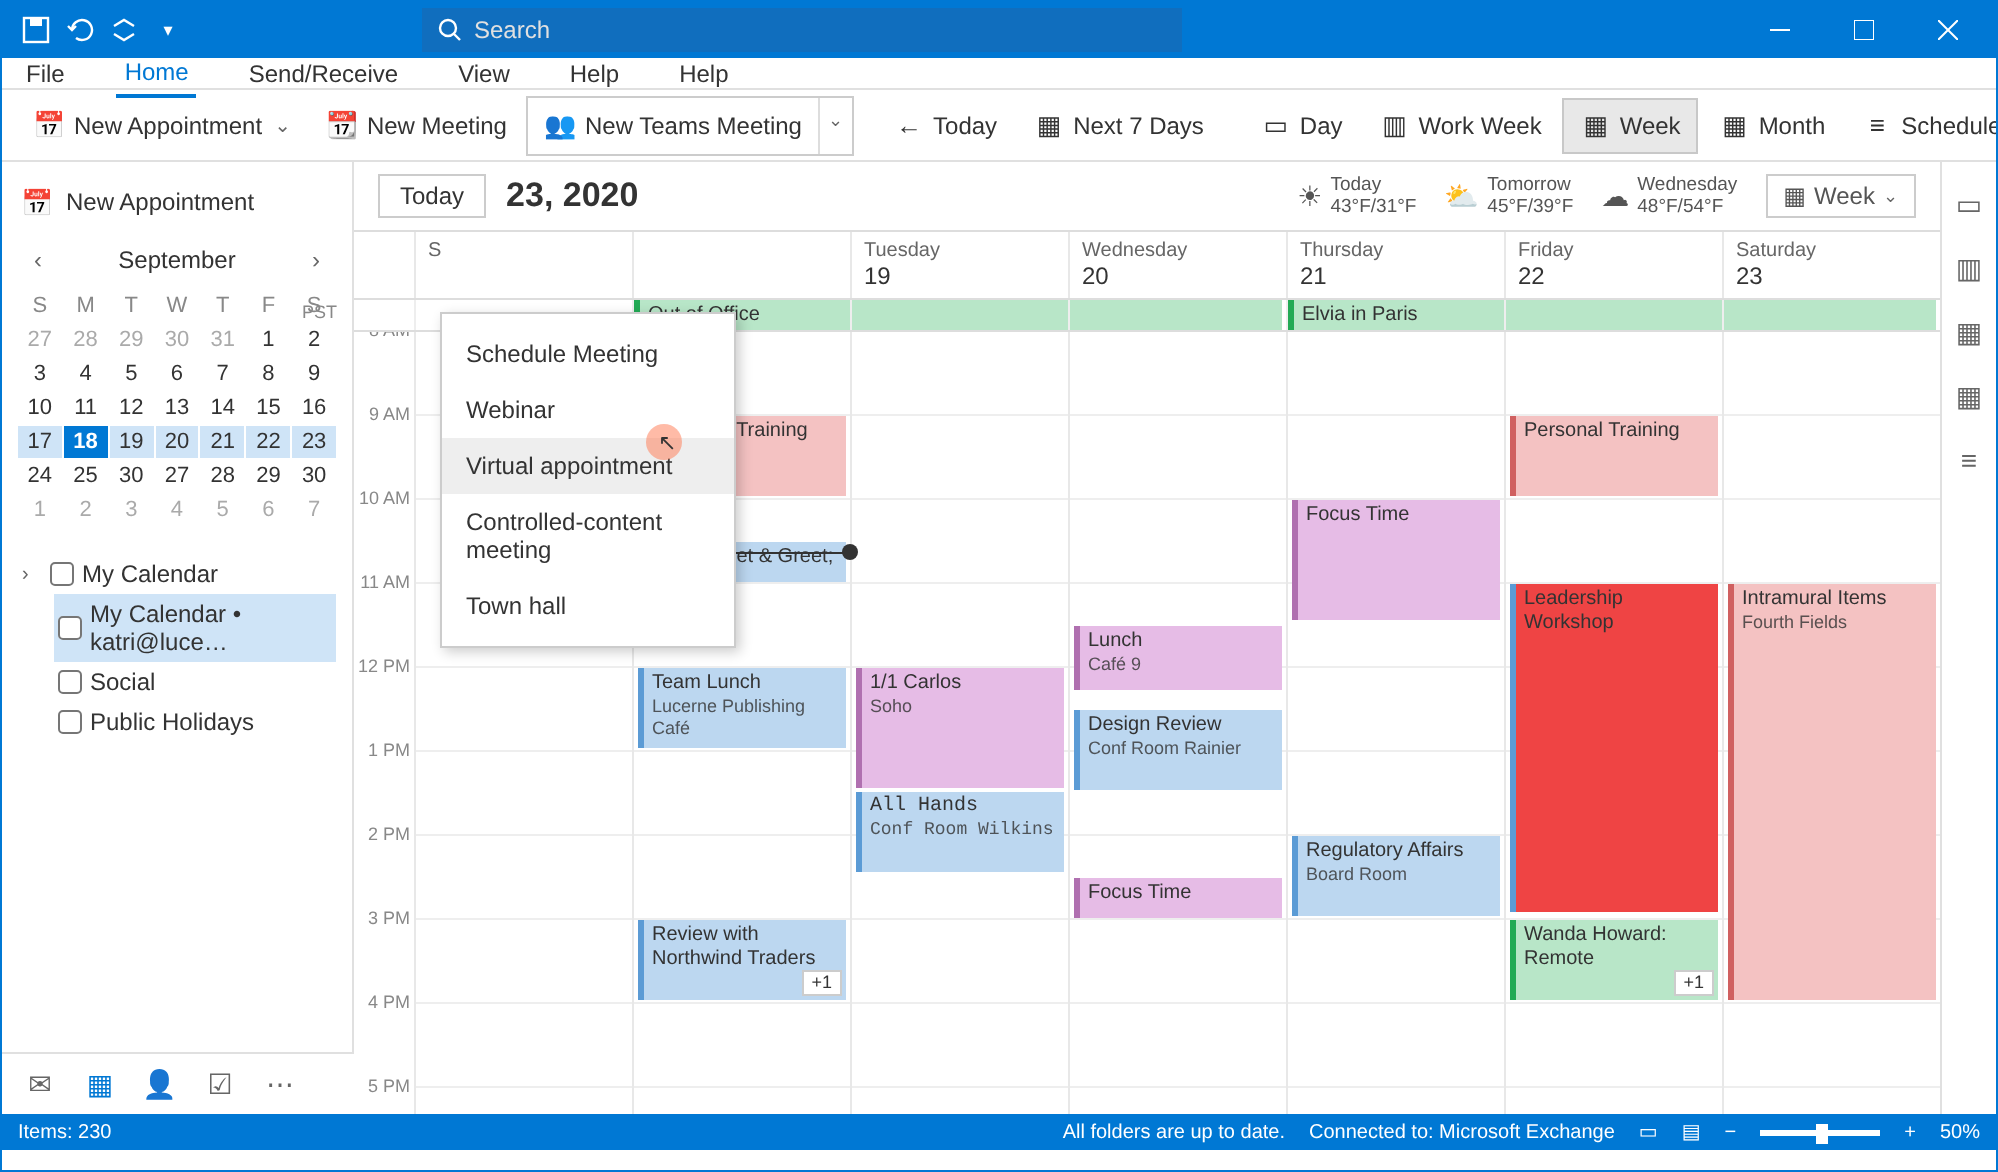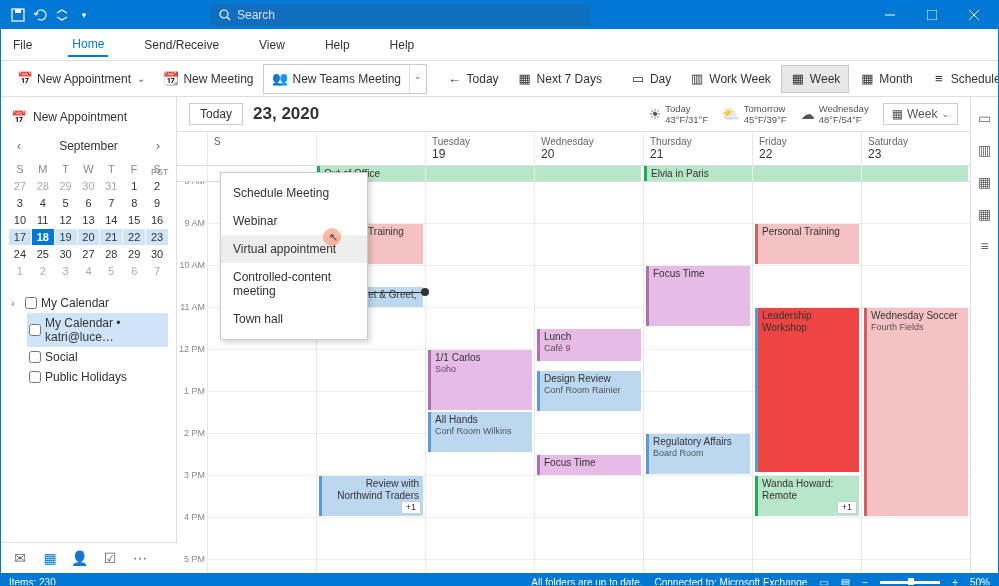--- a/index.html
+++ b/index.html
@@ -5,21 +5,21 @@
 * { margin: 0; padding: 0; box-sizing: border-box; }
 body { font-family: "Segoe UI", sans-serif; font-size: 12px; color: #333; background: #fff; width: 999px; height: 586px; overflow: hidden; border: 1px solid #0078d4; }
 .title-bar { background: #0078d4; height: 28px; display: flex; align-items: center; padding: 0 4px; color: #fff; }
 .title-left { display: flex; gap: 8px; padding-left: 6px; }
 .title-icon { width: 14px; height: 14px; display: flex; align-items: center; justify-content: center; }
 .search-box { margin-left: 120px; width: 380px; height: 22px; background: #106ebe; display: flex; align-items: center; padding: 0 8px; color: #fff; font-size: 12px; }
 .search-box input { background: transparent; border: none; color: #86efac; font-size: 12px; outline: none; flex: 1; margin-left: 6px; }
 .search-box input::placeholder { color: #e0e0e0; }
 .win-controls { margin-left: auto; display: flex; gap: 2px; }
 .win-btn { width: 40px; height: 28px; display: flex; align-items: center; justify-content: center; cursor: pointer; }
-.menu-bar { height: 32px; display: flex; align-items: center; border-bottom: 1px solid #e0e0e0; padding: 0 8px; gap: 32px; font-size: 12px; }
+.menu-bar { height: 16px; display: flex; align-items: center; border-bottom: 1px solid #e0e0e0; padding: 0 8px; gap: 22px; font-size: 12px; }
 .menu-item { padding: 4px 4px; cursor: pointer; }
 .menu-item.active { border-bottom: 2px solid #0078d4; color: #0078d4; }
 .ribbon { height: 36px; display: flex; align-items: center; border-bottom: 1px solid #e0e0e0; padding: 0 8px; gap: 2px; font-size: 12px; }
 .ribbon-btn { height: 28px; padding: 0 8px; display: flex; align-items: center; gap: 4px; cursor: pointer; white-space: nowrap; }
 .ribbon-btn.active { background: #e8e8e8; border: 1px solid #c8c8c8; }
 .ribbon-btn.dropdown::after { content: '⌄'; font-size: 10px; margin-left: 2px; color: #666; }
 .ribbon-sep { width: 1px; height: 20px; background: #ddd; margin: 0 4px; }
 .ribbon-icon { width: 16px; height: 16px; display: inline-flex; align-items: center; justify-content: center; font-size: 13px; }
 .split-arrow { border-left: 1px solid #ddd; padding: 6px 4px; font-size: 9px; color: #666; }
 .main { display: flex; height: calc(586px - 28px - 28px - 36px - 18px); position: relative; }
@@ -401,33 +401,37 @@
         </div>
       <div class="day-columns" id="day-cols">
           <div class="day-col"></div>
           <div class="day-col">
             <div class="event" style="top: 42px; height: 40px; background: rgb(244, 194, 194); border-left-color: rgb(208, 96, 96);">
               <div class="title">Personal Training</div>
             </div>
             <div class="event" style="top: 105px; height: 20px; background: rgb(188, 215, 240); border-left-color: rgb(91, 155, 213);">
               <div class="title">Intern Meet &amp; Greet; Micros…</div>
             </div>
-            <div class="event" style="top: 294px; height: 40px; background: rgb(188, 215, 240); border-left-color: rgb(91, 155, 213); text-align: right;">
+            <div class="event" style="top: 168px; height: 40px; background: rgb(188, 215, 240); border-left-color: rgb(91, 155, 213);">
+              <div class="title">Team Lunch</div>
+              <div class="sub">Lucerne Publishing Café</div>
+            </div>
+            <div class="event" style="top: 294px; height: 40px; background: rgb(188, 215, 240); border-left-color: rgb(91, 155, 213);">
               <div class="title">Review with Northwind Traders</div>
               <div class="more-badge">+1</div>
             </div>
             <div class="now-line" style="top: 110px;"></div>
             <div class="now-dot" style="top: 106px; right: -4px;"></div>
           </div>
           <div class="day-col">
             <div class="event" style="top: 168px; height: 60px; background: rgb(230, 188, 230); border-left-color: rgb(176, 112, 176);">
               <div class="title">1/1 Carlos</div>
               <div class="sub">Soho</div>
             </div>
-            <div class="event" style="top: 230px; height: 40px; background: rgb(188, 215, 240); border-left-color: rgb(91, 155, 213);">
+            <div class="event" style="top: 230px; height: 40px; background: rgb(188, 215, 240); border-left-color: rgb(91, 155, 213); font-family: Liberation Mono, monospace;">
               <div class="title">All Hands</div>
               <div class="sub">Conf Room Wilkins</div>
             </div>
           </div>
           <div class="day-col">
             <div class="event" style="top: 147px; height: 32px; background: rgb(230, 188, 230); border-left-color: rgb(176, 112, 176);">
               <div class="title">Lunch</div>
               <div class="sub">Café 9</div>
             </div>
             <div class="event" style="top: 189px; height: 40px; background: rgb(188, 215, 240); border-left-color: rgb(91, 155, 213);">
@@ -454,21 +458,21 @@
             <div class="event" style="top: 126px; height: 164px; background: #ef4444; border-left-color: rgb(91, 155, 213);">
               <div class="title">Leadership Workshop</div>
             </div>
             <div class="event" style="top: 294px; height: 40px; background: rgb(184, 230, 200); border-left-color: rgb(34, 170, 85);">
               <div class="title">Wanda Howard: Remote</div>
               <div class="more-badge">+1</div>
             </div>
           </div>
           <div class="day-col">
             <div class="event" style="top: 126px; height: 208px; background: rgb(244, 194, 194); border-left-color: rgb(208, 96, 96);">
-              <div class="title">Wednesday Soccer</div>
+              <div class="title">Intramural Items</div>
               <div class="sub">Fourth Fields</div>
             </div>
           </div>
         </div>
     </div>
   </div>
 
   <div class="right-rail">
     <span class="rail-icon">▭</span>
     <span class="rail-icon">▥</span>

